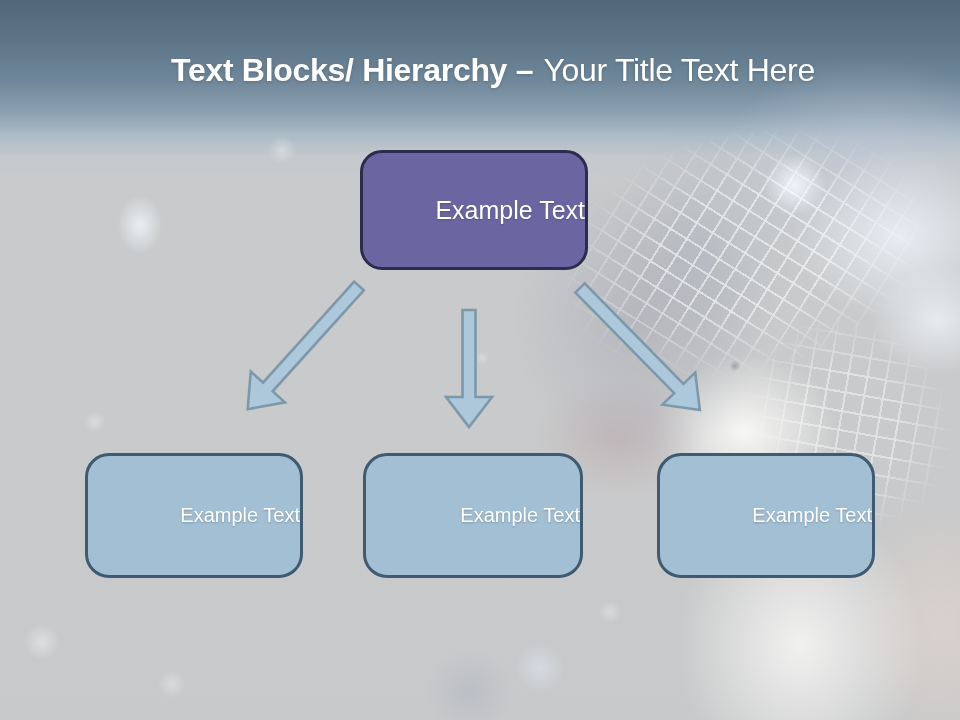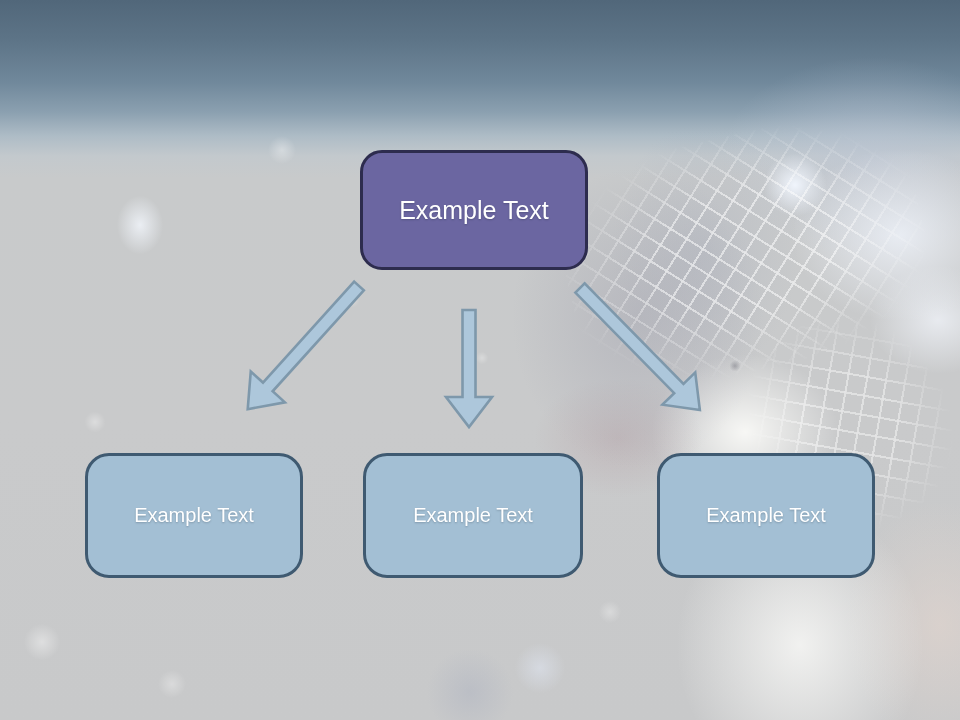--- a/index.html
+++ b/index.html
@@ -75,21 +75,21 @@
     color: #ffffff;
     letter-spacing: -0.3px;
     text-shadow: 0 1px 3px rgba(30,45,60,0.25);
     white-space: nowrap;
   }
   .title .t-bold { font-weight: 700; }
   .title .t-reg  { font-weight: 400; margin-left: 0.32em; }
   
   .box {
     position: absolute;
-    display: flex; align-items: center; justify-content: center;
+    display: flex; align-items: center; justify-content: flex-end;
     color: #ffffff;
     box-sizing: border-box;
     text-shadow: 0 1px 2px rgba(20,30,45,0.25);
   }
   .box-root {
     left: 360px; top: 150px; width: 228px; height: 120px;
     background: #6b66a1;
     border: 3px solid #2d2c4e;
     border-radius: 22px;
     font-size: 25px;
@@ -116,20 +116,23 @@
 </head>
 <body>
 
 <div class="slide">
 
   <div class="photo-layer"></div>
   <div class="bokeh-layer"></div>
   <div class="net net-1"></div>
   <div class="net net-2"></div>
 
+  <div class="title">
+    <span class="t-bold">Text Blocks/ Hierarchy –</span><span class="t-reg">Your Title Text Here</span>
+  </div>
 
   <svg class="arrow-svg" viewBox="0 0 960 720" xmlns="http://www.w3.org/2000/svg">
 
     <polygon transform="translate(359,286) rotate(42.1)" points="-6.5,0 6.5,0 6.5,136 23,136 0,166 -23,136 -6.5,136"></polygon>
 
     <polygon transform="translate(469,310)" points="-6.5,0 6.5,0 6.5,87 23,87 0,117 -23,87 -6.5,87"></polygon>
 
     <polygon transform="translate(580,288) rotate(-44.5)" points="-6.5,0 6.5,0 6.5,141 23,141 0,171 -23,141 -6.5,141"></polygon>
   </svg>
 

